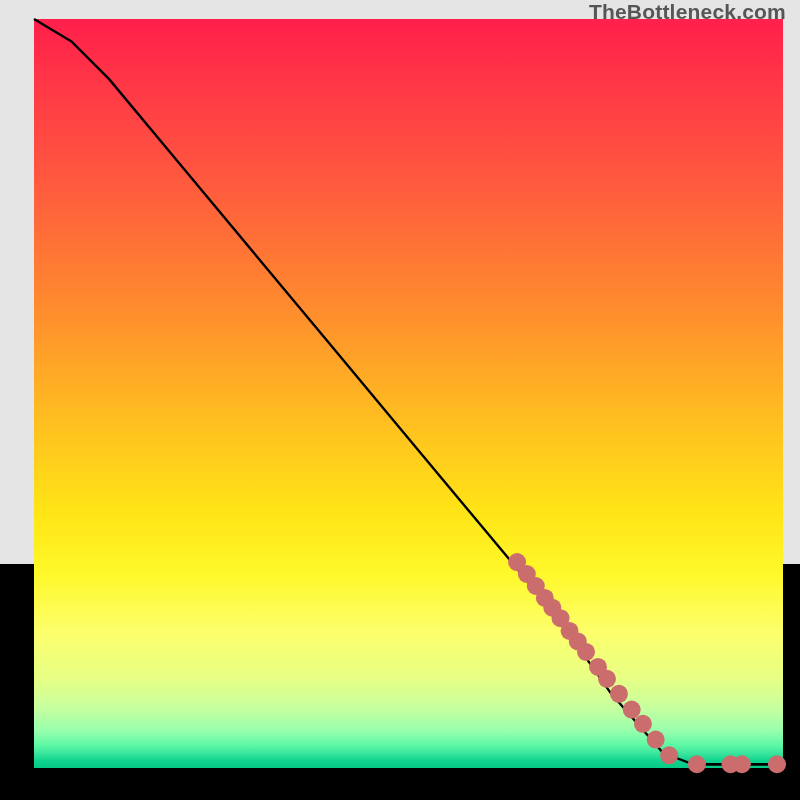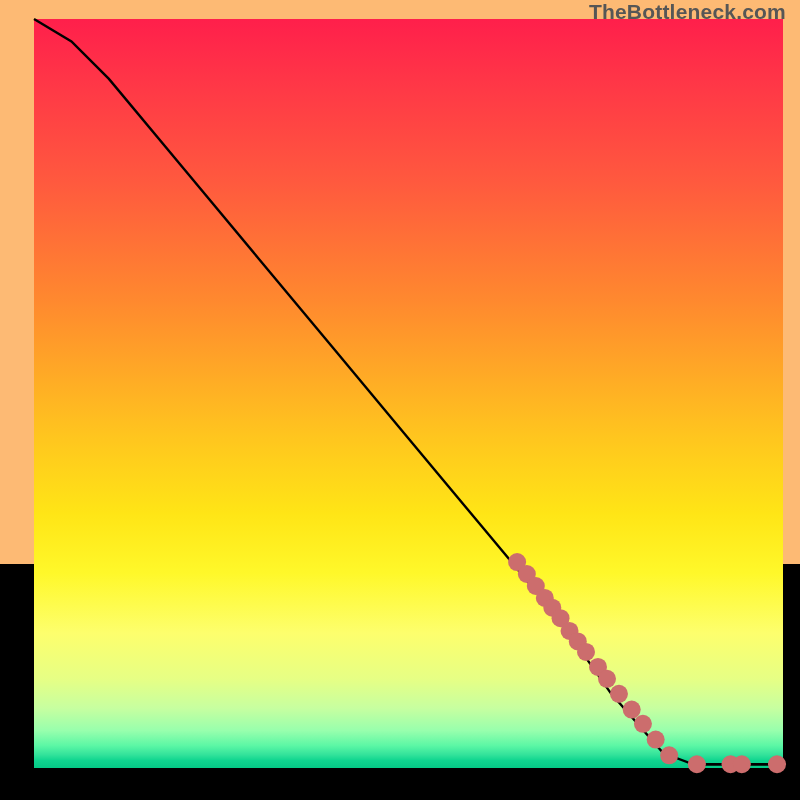--- a/index.html
+++ b/index.html
@@ -7,21 +7,21 @@
     padding: 0;
     width: 800px;
     height: 800px;
     background: #000;
     overflow: hidden;
   }
   .stage {
     position: relative;
     width: 800px;
     height: 564px;
-    background: #fdba74;
+    background: #e5e5e5;
   }
   .plot {
     position: absolute;
     left: 34px;
     top: 19px;
     width: 749px;
     height: 749px;
     
     background: linear-gradient(
       to bottom,

